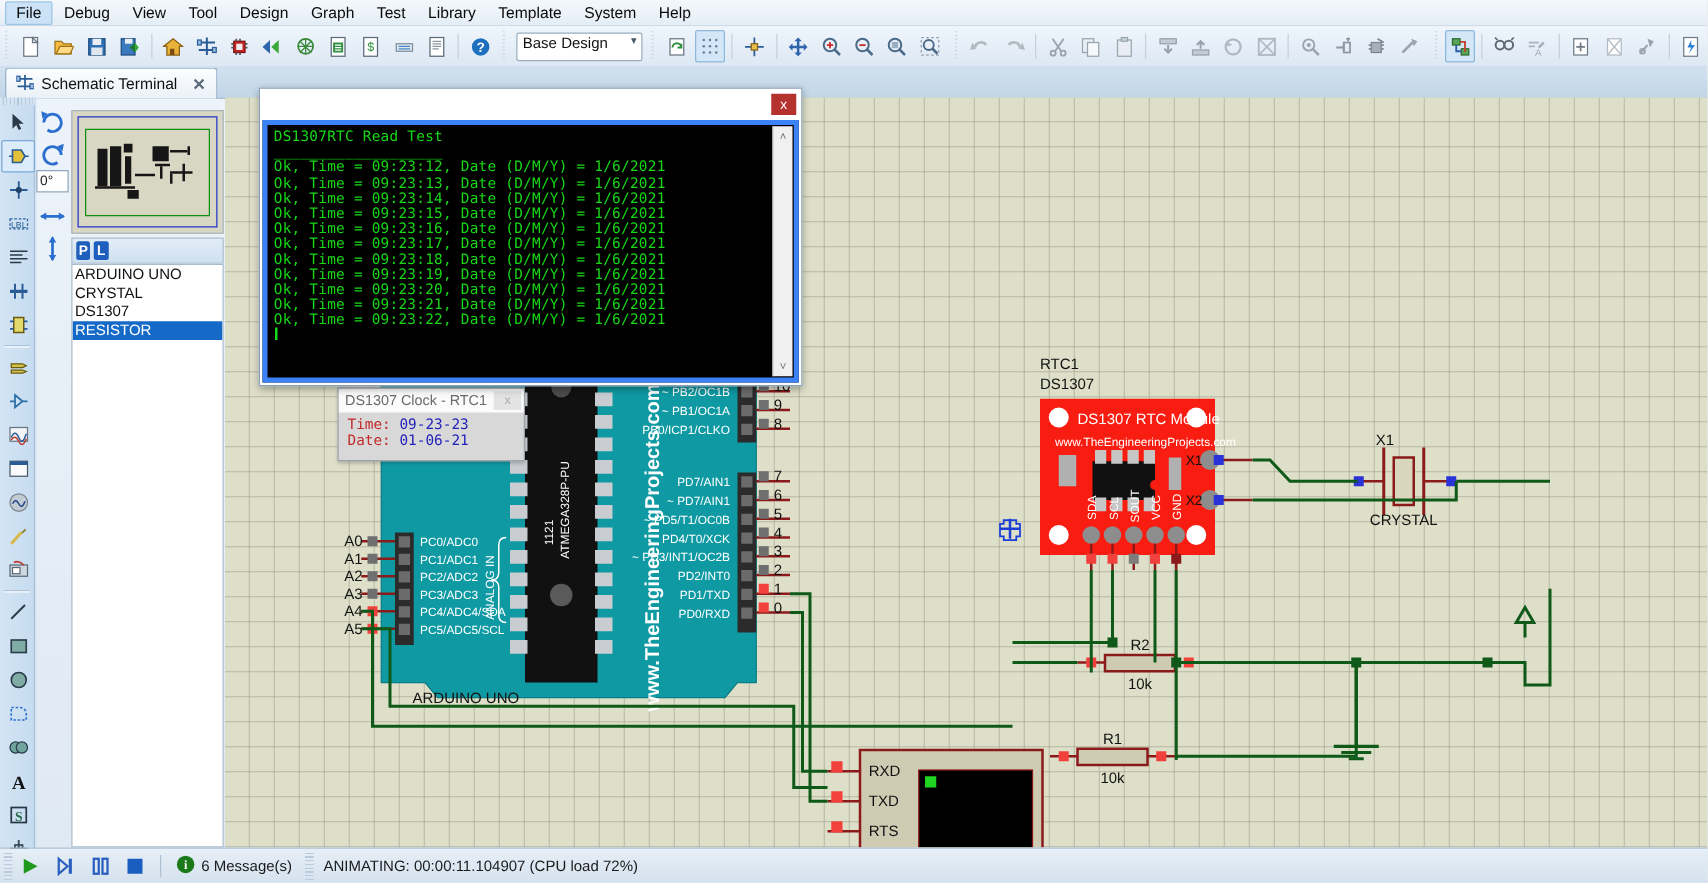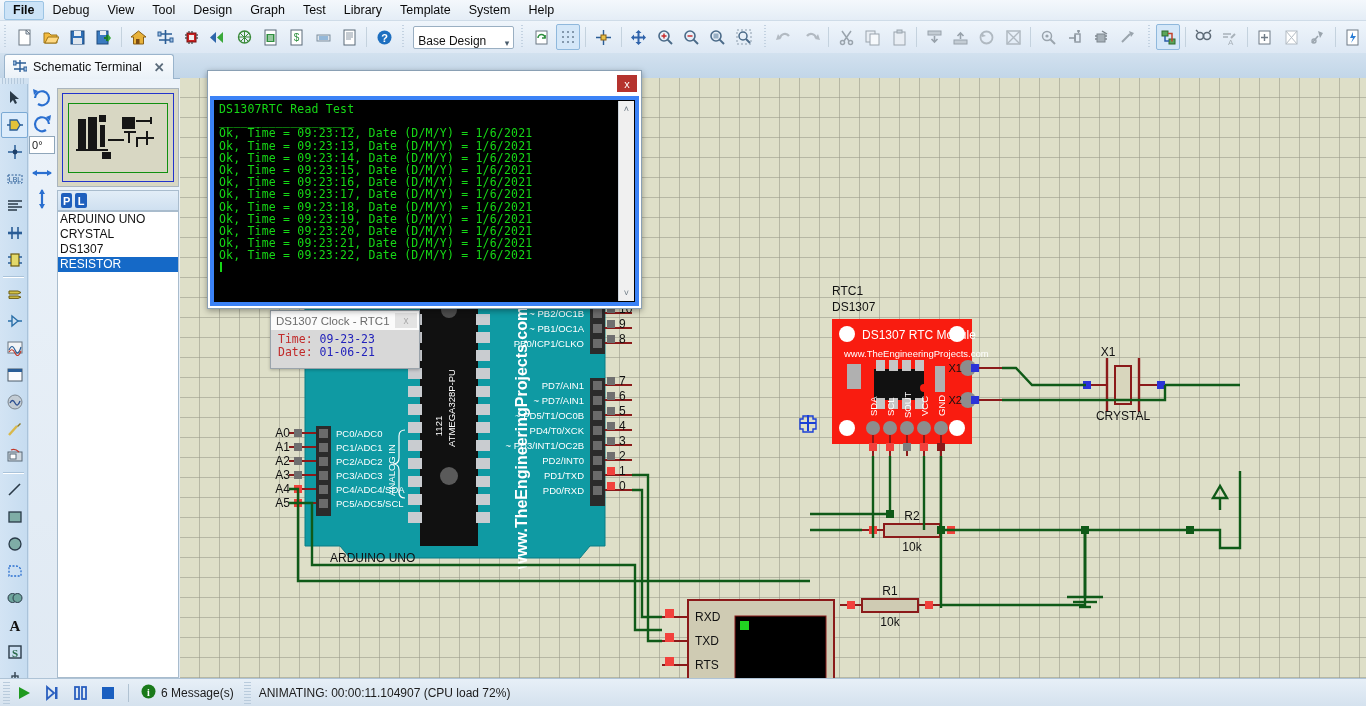--- a/index.html
+++ b/index.html
@@ -12,36 +12,36 @@
   }
   .app{position:relative;width:1366px;height:706px;overflow:hidden;
     background:linear-gradient(#eef4fa,#dfe9f3);}
 
   
   .menubar{position:absolute;left:0;top:0;width:1366px;height:21px;
     background:linear-gradient(#f4f8fc,#e4edf6);
     border-bottom:1px solid #cfdce8;
     display:flex;align-items:center;padding-left:4px;box-sizing:border-box;}
   .menu-item{font-size:12.5px;color:#0a0a0a;padding:2px 9px;line-height:15px;cursor:default;}
-  .menu-item.sel{background:#cce3f7;border:1px solid #9cc4e4;padding:1px 8px;border-radius:2px;font-weight:bold;}
+  .menu-item.sel{background:#cce3f7;border:1px solid #9cc4e4;padding:1px 8px;border-radius:2px;}
 
   
   .toolbar{position:absolute;left:0;top:21px;width:1366px;height:32px;
     background:linear-gradient(#eff5fb,#dde8f4);
     border-bottom:1px solid #b9cbdc;
     display:flex;align-items:center;}
   .grip{width:7px;height:24px;margin:0 2px 0 3px;
     background-image:repeating-linear-gradient(to bottom,#c3d2e1 0 1px,transparent 1px 3px);
     background-size:2px 3px;background-position:1px 0;background-repeat:repeat-y;}
   .tbtn{width:24px;height:24px;margin:0 1px;display:flex;align-items:center;justify-content:center;
     border:1px solid transparent;border-radius:2px;position:relative;}
   .tbtn.on{background:#d4e7f8;border-color:#8fb8dc;}
   .tsep{width:1px;height:20px;background:#c4d2de;margin:0 4px;}
   .combo{width:98px;height:21px;background:#fff;border:1px solid #9aafc2;border-radius:2px;
-    display:flex;align-items:flex-end;padding:0 4px;font-size:12px;color:#111;margin-left:4px;}
+    display:flex;align-items:flex-start;padding:0 4px;font-size:12px;color:#111;margin-left:4px;}
   .combo .caret{margin-left:auto;color:#4a5c6c;font-size:9px;}
 
   
   .tabbar{position:absolute;left:0;top:53px;width:1366px;height:25px;
     background:linear-gradient(#d2e1ef,#c2d6e8);border-bottom:1px solid #9ab4cc;}
   .tab{position:absolute;left:4px;top:1px;height:24px;padding:0 8px 0 8px;
     background:linear-gradient(#fcfdfe,#eaf1f8);
     border:1px solid #9ab4cc;border-bottom:none;border-radius:3px 3px 0 0;
     display:flex;align-items:center;gap:6px;font-size:12.5px;color:#111;}
   .tab .x{color:#5b6b7a;font-size:13px;font-weight:bold;margin-left:6px;}

